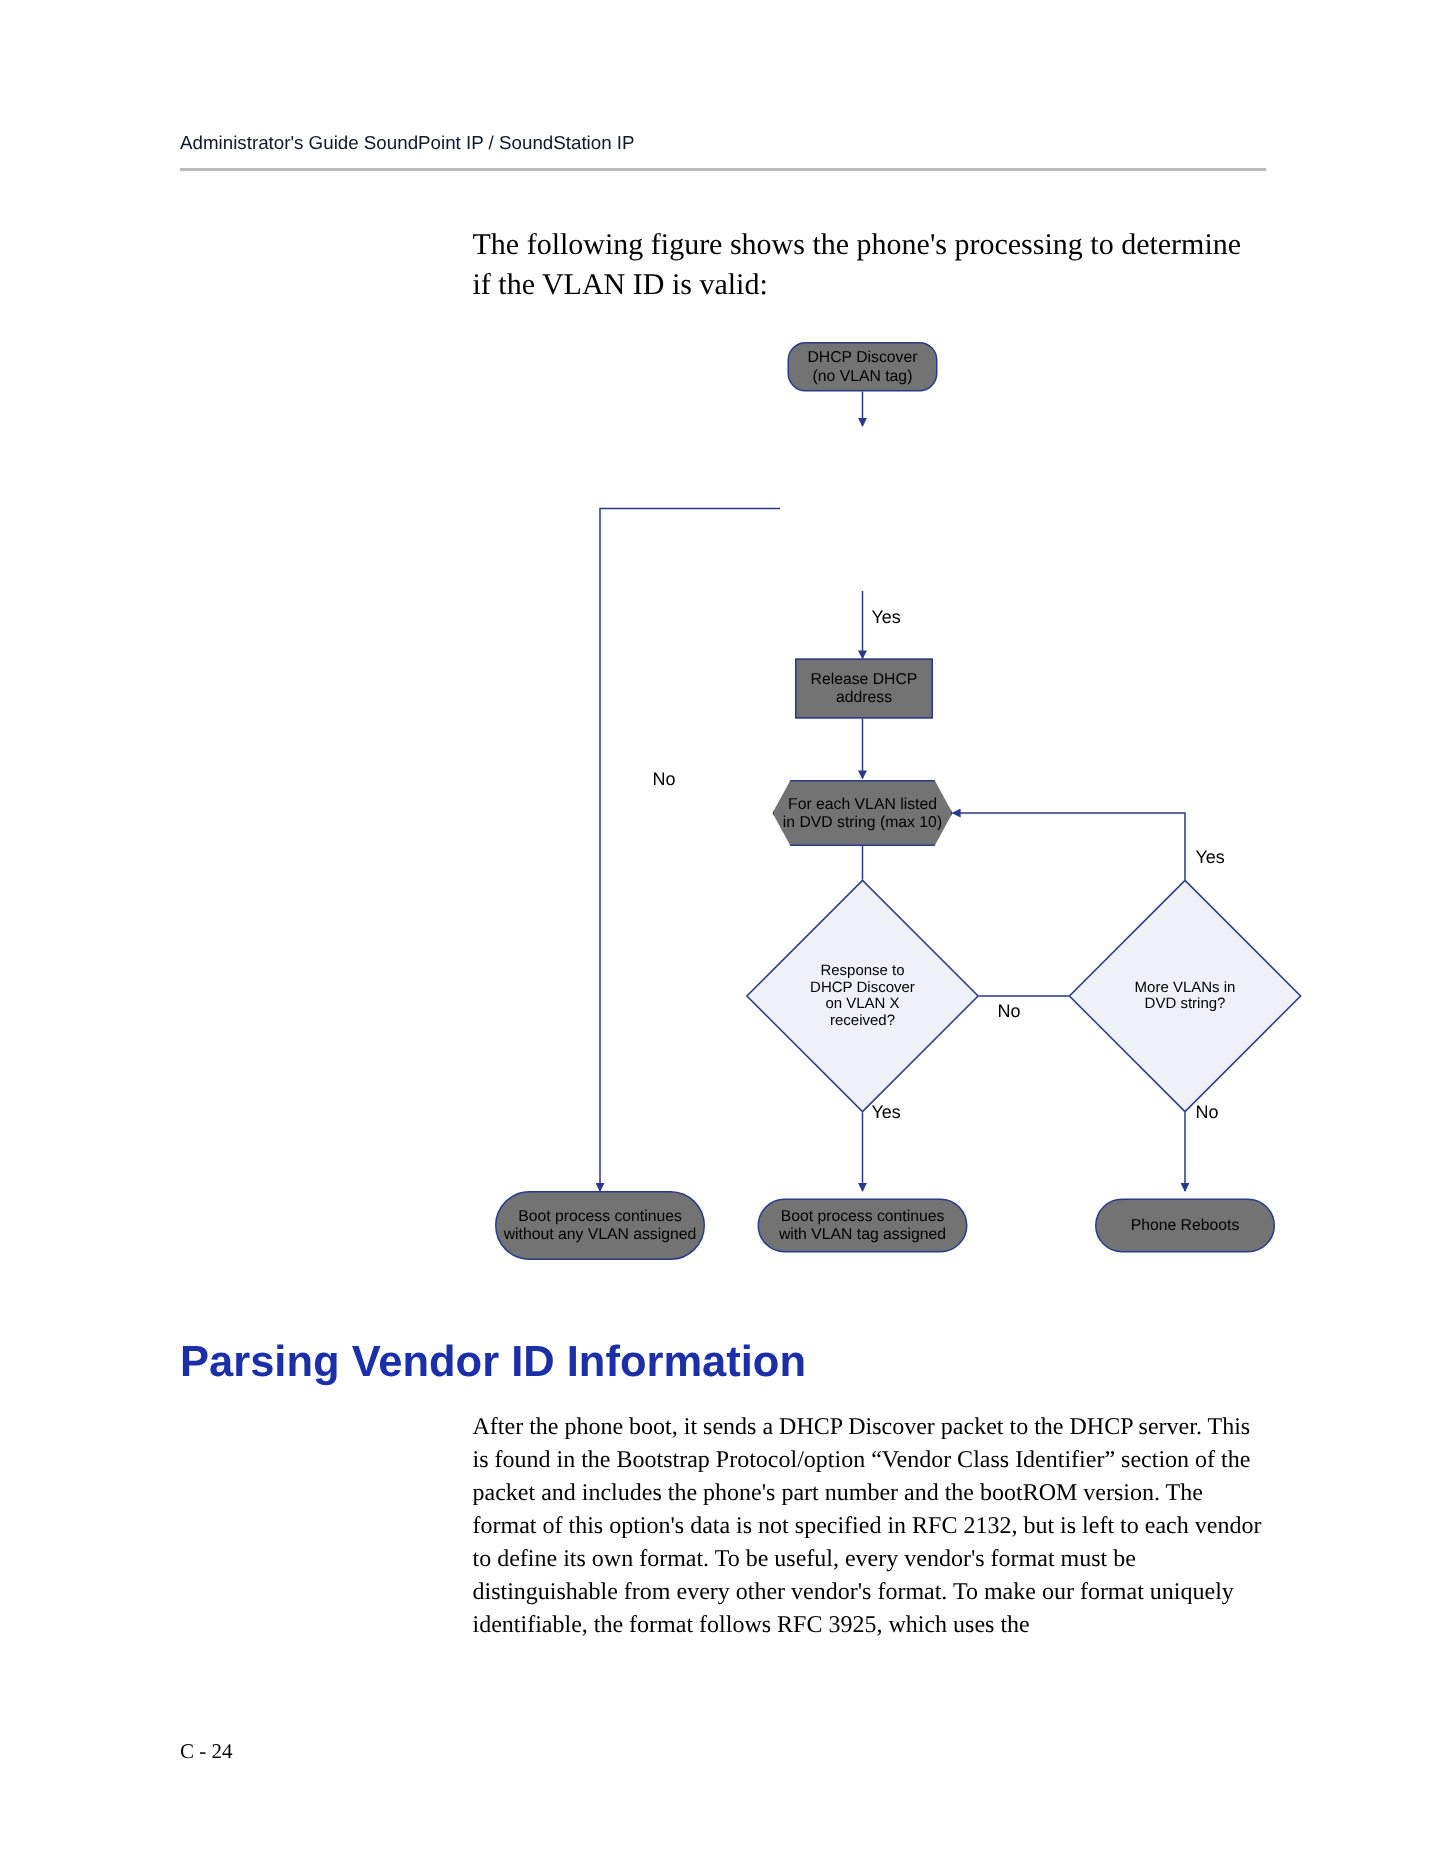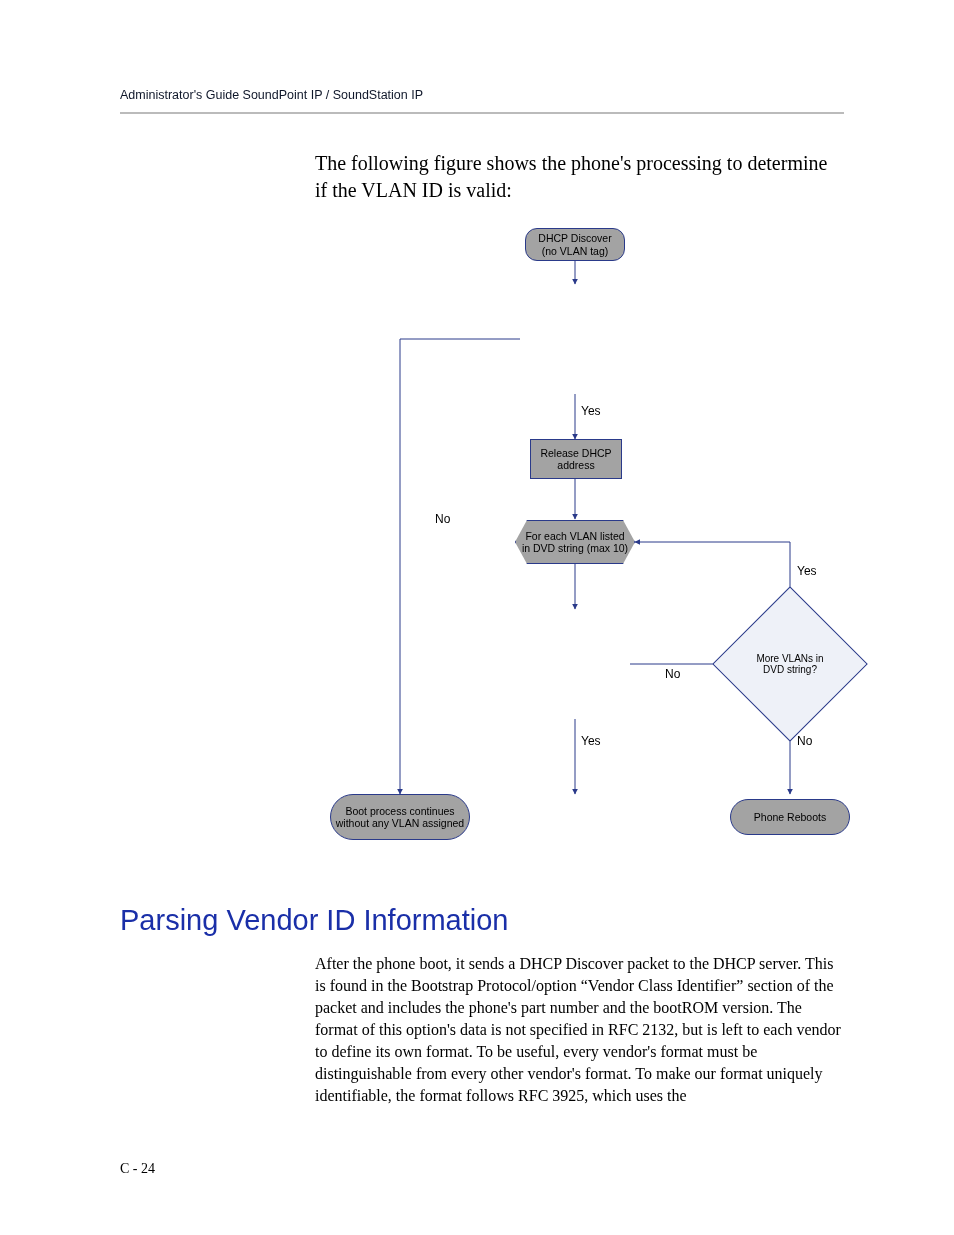--- a/index.html
+++ b/index.html
@@ -35,21 +35,21 @@
     font-family: 'Book Antiqua', Palatino, Georgia, serif;
   }
   .flowchart {
     position: relative;
     margin: 10px 0 0 195px;
     width: 640px;
     height: 640px;
   }
   .fc-box {
     position: absolute;
-    background: #a3a3a3;
+    background: #737373;
     border: 1px solid #2a3a8a;
     font-family: Arial, Helvetica, sans-serif;
     font-size: 10.5px;
     color: #000;
     text-align: center;
     display: flex;
     align-items: center;
     justify-content: center;
     padding: 3px 4px;
     box-sizing: border-box;
@@ -86,24 +86,24 @@
     clip-path: polygon(10% 0, 90% 0, 100% 50%, 90% 100%, 10% 100%, 0 50%);
   }
   .fc-label {
     position: absolute;
     font-family: Arial, Helvetica, sans-serif;
     font-size: 12px;
     color: #000;
   }
   .section-title {
     font-family: Arial, Helvetica, sans-serif;
-    font-weight: normal;
+    font-weight: bold;
     font-size: 29px;
     color: #1a2fa8;
-    margin-top: 40px;
+    margin-top: 28px;
     margin-bottom: 16px;
   }
   .body-para {
     margin-left: 195px;
     font-size: 16px;
     line-height: 1.38;
     font-family: 'Book Antiqua', Palatino, Georgia, serif;
   }
   .footer {
     position: absolute;
@@ -160,31 +160,36 @@
     <div class="fc-box fc-round" style="left:210px; top:4px; width:100px; height:33px;">DHCP Discover
 (no VLAN tag)</div>
 
     <div class="fc-label" style="left:266px; top:180px;">Yes</div>
     <div class="fc-label" style="left:120px; top:288px;">No</div>
 
     <div class="fc-box" style="left:215px; top:215px; width:92px; height:40px;">Release DHCP address</div>
 
     <div class="fc-box fc-hex" style="left:200px; top:296px; width:120px; height:44px;">For each VLAN listed in DVD string (max 10)</div>
 
+    <div class="fc-diamond-wrap" style="left:205px; top:385px;">
+      <div class="fc-diamond"></div>
+      <div class="fc-diamond-label">Response to DHCP Discover on VLAN X received?</div>
+    </div>
     <div class="fc-label" style="left:266px; top:510px;">Yes</div>
     <div class="fc-label" style="left:350px; top:443px;">No</div>
 
     <div class="fc-diamond-wrap" style="left:420px; top:385px;">
       <div class="fc-diamond"></div>
       <div class="fc-diamond-label">More VLANs in DVD string?</div>
     </div>
     <div class="fc-label" style="left:482px; top:340px;">Yes</div>
     <div class="fc-label" style="left:482px; top:510px;">No</div>
 
     <div class="fc-box fc-terminal" style="left:15px; top:570px; width:140px; height:46px;text-align:center;">Boot process continues without any VLAN assigned</div>
+    <div class="fc-box fc-terminal" style="left:190px; top:575px; width:140px; height:36px;">Boot process continues with VLAN tag assigned</div>
     <div class="fc-box fc-terminal" style="left:415px; top:575px; width:120px; height:36px;">Phone Reboots</div>
   </div>
 
   <h2 class="section-title">Parsing Vendor ID Information</h2>
 
   <p class="body-para">After the phone boot, it sends a DHCP Discover packet to the DHCP server. This is found in the Bootstrap Protocol/option “Vendor Class Identifier” section of the packet and includes the phone's part number and the bootROM version. The format of this option's data is not specified in RFC 2132, but is left to each vendor to define its own format. To be useful, every vendor's format must be distinguishable from every other vendor's format. To make our format uniquely identifiable, the format follows RFC 3925, which uses the</p>
 
   <div class="footer">C - 24</div>
 </div>
 

